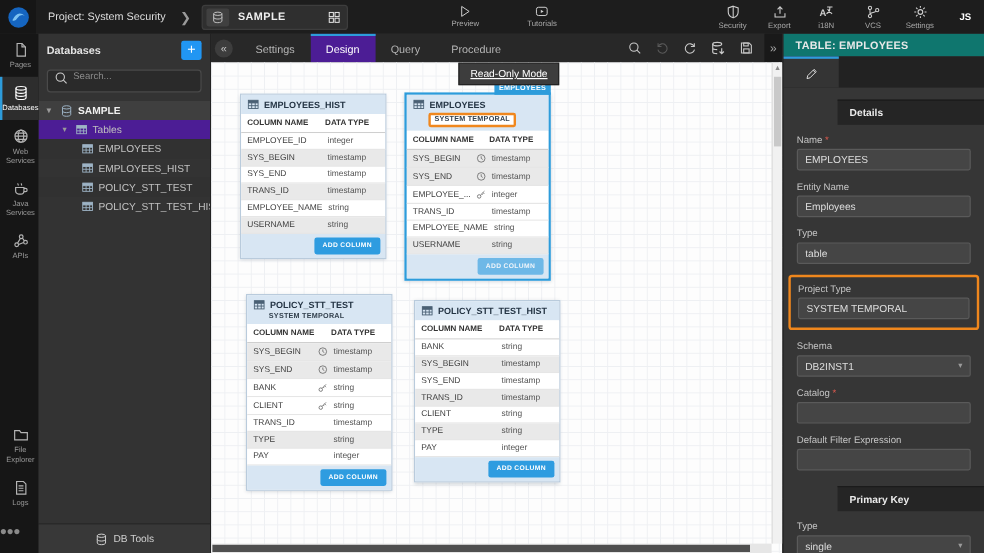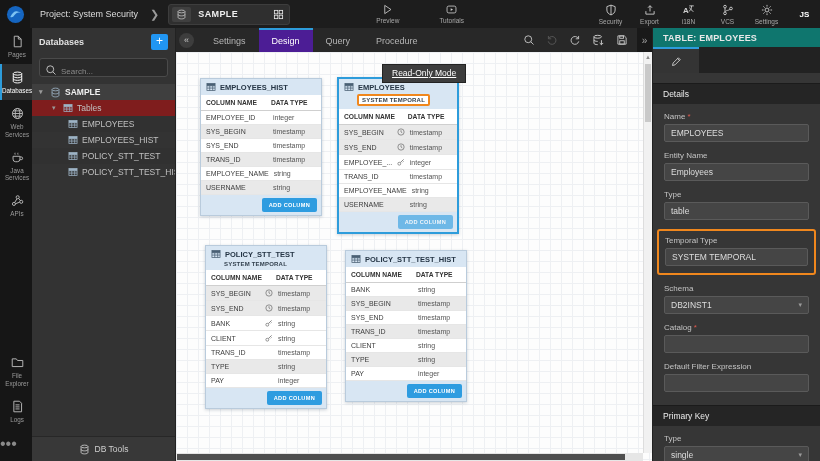--- a/index.html
+++ b/index.html
@@ -33,48 +33,48 @@
   .rail-item .ri { color:#b5b5b5; }
   .rail-item.active .ri { color:#fff; }
   .rail-grow { flex:1; }
   .rail-dots { color:#8a8a8a; padding:6px 0 8px; }
 
   
   #explorer { position:absolute; top:28px; left:32px; width:144px; bottom:0; background:#333; display:flex; flex-direction:column; border-right:1px solid #222; }
   .exp-header { height:27px; display:flex; align-items:center; padding:0 7px; }
   .exp-title { flex:1; font-size:9px; font-weight:bold; color:#e2e2e2; }
   .plus-btn { width:17px; height:16px; background:#2196f3; border-radius:2px; color:#fff; font-size:12px; line-height:14px; text-align:center; cursor:pointer; }
-  .search-box { margin:3px 7px 7px; height:19px; background:#2a2a2a; border:1px solid #4a4a4a; border-radius:3px; display:flex; align-items:flex-end; padding:0 5px; gap:4px; }
+  .search-box { margin:3px 7px 7px; height:19px; background:#2a2a2a; border:1px solid #4a4a4a; border-radius:3px; display:flex; align-items:flex-start; padding:0 5px; gap:4px; }
   .search-box input { background:transparent; border:none; outline:none; color:#ccc; font-size:8px; width:100%; font-family:"Liberation Sans",sans-serif; }
   .search-box input::placeholder { color:#8a8a8a; }
   #tree { flex:1; overflow:hidden; }
   .tree-row { height:16px; display:flex; align-items:center; gap:4px; font-size:8.5px; color:#c0c0c0; cursor:pointer; }
   .tree-row .caret { font-size:7px; color:#9a9a9a; width:7px; }
   .tree-row .ti { color:#9db3c5; }
   .tree-db { background:#3f3f3f; font-weight:bold; color:#efefef; padding-left:7px; }
-  .tree-tables { padding-left:20px; background:#7f1d1d; }
+  .tree-tables { padding-left:20px; background:#4c1d95; }
   .tree-table { padding-left:36px; }
   .tree-table:nth-child(odd) { background:#313131; }
   .exp-footer { height:25px; border-top:1px solid #272727; background:#383838; display:flex; align-items:center; justify-content:center; gap:5px; font-size:8.5px; color:#cfcfcf; cursor:pointer; }
 
   
   #main { position:absolute; top:28px; left:176px; width:476px; bottom:0; }
   #tabbar { height:24px; background:#282828; display:flex; align-items:stretch; }
   .collapse-btn { align-self:center; width:15px; height:15px; background:#3d3d3d; border-radius:50%; color:#c5c5c5; font-size:9px; line-height:14px; text-align:center; margin:0 6px 0 3px; cursor:pointer; }
   .tab { padding:0 13px; display:flex; align-items:center; font-size:9px; color:#b5b5b5; border-top:2px solid transparent; cursor:pointer; }
   .tab.active { background:#4c1d95; border-top-color:#2d9cdb; color:#fff; }
   .canvas-tools { margin-left:auto; display:flex; align-items:center; gap:11px; padding-right:9px; color:#c9c9c9; }
   .canvas-tools .tool { cursor:pointer; }
   .canvas-tools .tool.disabled { color:#5a5a5a; }
   .expander { width:15px; display:flex; align-items:center; justify-content:center; background:#191919; color:#a5a5a5; font-size:10px; cursor:pointer; }
 
   #canvas { position:absolute; top:24px; left:0; right:0; bottom:0; background-color:#fdfdfd;
     background-image:linear-gradient(#eef0f3 1px, transparent 1px), linear-gradient(90deg,#eef0f3 1px, transparent 1px);
     background-size:11px 11px; overflow:hidden; }
-  .tooltip { position:absolute; left:206px; top:12px; background:#3d3d3d; border:1px solid #232323; color:#fff; font-size:8.5px; text-decoration:underline; padding:3px 9px 4px; z-index:4; }
+  .tooltip { position:absolute; left:206px; top:0; background:#3d3d3d; border:1px solid #232323; color:#fff; font-size:8.5px; text-decoration:underline; padding:3px 9px 4px; z-index:4; }
 
   .vscroll { position:absolute; top:0; right:0; bottom:8px; width:9px; background:#f1f1f1; border-left:1px solid #ddd; z-index:3; }
   .vscroll .arr { font-size:6px; color:#888; text-align:center; line-height:10px; }
   .vscroll .thumb { position:absolute; top:12px; left:1px; right:1px; height:58px; background:#c9c9c9; }
   .hscroll { position:absolute; left:0; right:9px; bottom:0; height:8px; background:#e6e6e6; z-index:3; }
   .hscroll .thumb { position:absolute; top:1px; bottom:1px; left:1px; width:96%; background:#4f4f4f; }
 
   
   .tcard { position:absolute; width:122px; background:#fff; border:1px solid #b9cbdc; box-shadow:0 1px 3px rgba(60,80,100,.25); font-size:7px; cursor:move; }
   .tcard.selected { border:2px solid #2d9cdb; }
@@ -94,21 +94,21 @@
   .tfoot { background:#d8e6f3; padding:3px 4px; display:flex; justify-content:flex-end; }
   .add-col-btn { background:#2e9ce0; border:none; color:#fff; font-weight:bold; font-size:5.6px; letter-spacing:.3px; padding:4px 7px; border-radius:2px; cursor:pointer; font-family:"Liberation Sans",sans-serif; }
   .tcard.selected .add-col-btn { opacity:.62; }
 
   
   #inspector { position:absolute; top:28px; left:652px; right:0; bottom:0; background:#363636; display:flex; flex-direction:column; border-left:1px solid #222; }
   .insp-title { height:19px; background:#0f766e; display:flex; align-items:center; padding:0 10px; font-size:9px; font-weight:bold; color:#e8e8e8; letter-spacing:.2px; }
   .insp-tabs { height:26px; background:#222; display:flex; }
   .insp-tab { width:46px; background:#343434; border-top:2px solid #2d9cdb; display:flex; align-items:center; justify-content:center; color:#ddd; cursor:pointer; }
   .insp-body { flex:1; overflow:hidden; padding-top:10px; }
-  .sec-header { background:#252525; color:#ececec; font-weight:normal; font-size:8.5px; padding:5px 10px; border-top:1px solid #1b1b1b; }
+  .sec-header { background:#252525; color:#ececec; font-weight:bold; font-size:8.5px; padding:5px 10px; border-top:1px solid #1b1b1b;margin-left:45px; }
   .sec-fields { padding:8px 11px 4px; }
   .field { margin-bottom:9px; }
   .field > label { display:block; font-size:8px; color:#c4c4c4; margin-bottom:3px; }
   .field > label.req::after { content:" *"; color:#e05a4e; }
   .control { height:18px; background:#454545; border:1px solid #5a5a5a; border-radius:2px; display:flex; align-items:center; justify-content:space-between; padding:0 6px; color:#dedede; font-size:8.5px; }
   .control .chev { color:#9a9a9a; font-size:7px; }
   .field.annotated { border:2px solid #f0871d; border-radius:3px; padding:5px 6px 7px; margin:0 -7px 9px -7px; }
 </style>
 </head>
 <body>
@@ -741,21 +741,21 @@
             <span>Employees</span>
           </div>
         </div>
         <div class="field">
           <label>Type</label>
           <div class="control">
             <span>table</span>
           </div>
         </div>
         <div class="field annotated">
-          <label>Temporal Type</label>
+          <label>Project Type</label>
           <div class="control">
             <span>SYSTEM TEMPORAL</span>
           </div>
         </div>
         <div class="field">
           <label>Schema</label>
           <div class="control">
             <span>DB2INST1</span>
             <span class="chev">▾</span>
           </div>

